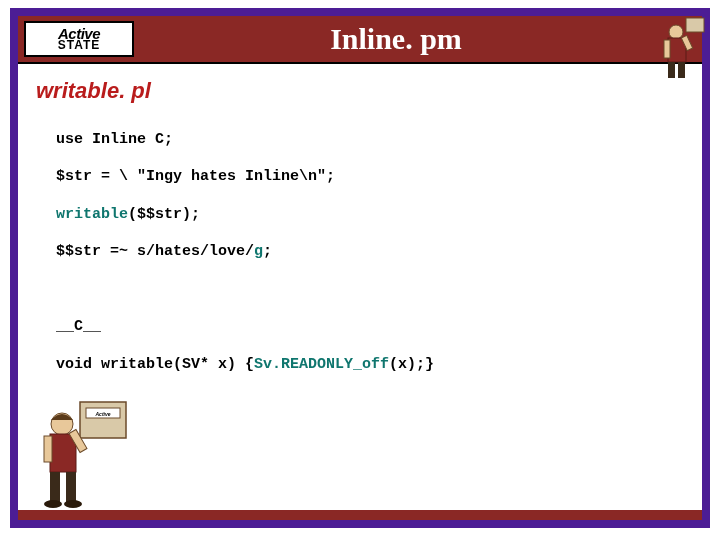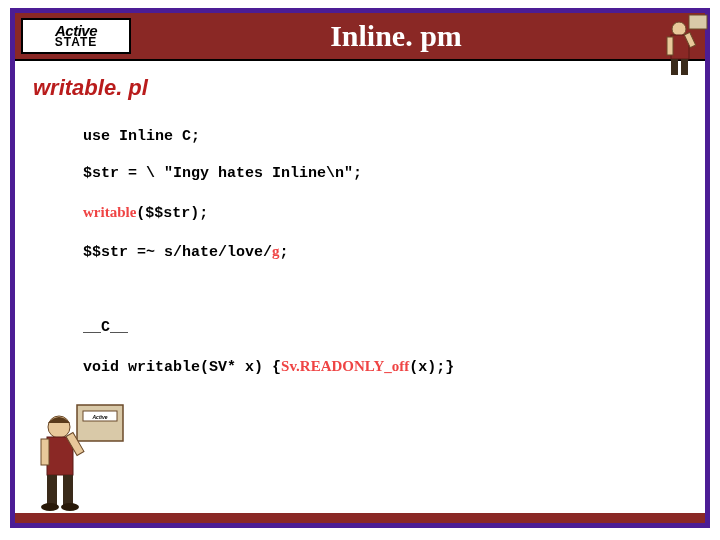--- a/index.html
+++ b/index.html
@@ -8,21 +8,21 @@
     height: 540px;
     background: #fff;
     font-family: Georgia, 'Times New Roman', serif;
     position: relative;
     overflow: hidden;
   }
   .slide {
     width: 700px;
     height: 520px;
     margin: 8px auto;
-    border: 5px solid #4c1d95;
+    border: 8px solid #4c1d95;
     position: relative;
     background: #fff;
   }
   .header {
     height: 48px;
     background: #8a2825;
     border-bottom: 2px solid #000;
     display: flex;
     align-items: center;
     position: relative;
@@ -77,27 +77,26 @@
     font-style: italic;
     font-size: 22px;
     color: #b91c1c;
     padding: 14px 0 8px 18px;
   }
   .code-block {
     font-family: 'Courier New', monospace;
     font-weight: bold;
     font-size: 15px;
     line-height: 1.25;
-    padding-left: 60px;
+    padding-left: 38px;
     color: #000;
     white-space: pre;
-    margin-left: 8px;
   }
   .code-line { display: block; }
-  .hl { color: #ef4444; font-family: Liberation Serif, serif; }
+  .hl { color: #0f766e; }
   .footer {
     position: absolute;
     bottom: 0;
     left: 0;
     right: 0;
     height: 10px;
     background: #8a2825;
   }
   .footer-url {
     position: absolute;
@@ -139,21 +138,21 @@
       <rect x="24" y="50" width="7" height="16" fill="#3a2a1a"></rect>
     </svg>
   </div>
 
   <div class="subtitle">writable. pl</div>
 
   <div class="code-block">
 <span class="code-line">use Inline C;</span>
 <span class="code-line">$str = \ "Ingy hates Inline\n";</span>
 <span class="code-line"><span class="hl">writable</span><span>($$str);</span></span>
-<span class="code-line"><span>$$str =~ s/hate/love/</span><span class="hl">g</span><span>;</span></span>
+<span class="code-line"><span>$$str =~ s/hates/love/</span><span class="hl">g</span><span>;</span></span>
 <span class="code-line"> </span>
 <span class="code-line">__C__</span>
 <span class="code-line"><span>void writable(SV* x) {</span><span class="hl">Sv.READONLY_off</span><span>(x);}</span></span>
   </div>
 
   <svg class="mascot-bottom" viewBox="0 0 95 110">
     <rect x="44" y="2" width="46" height="36" fill="#d9c9a8" stroke="#6b4a2a" stroke-width="1.5"></rect>
     <rect x="50" y="8" width="34" height="10" fill="#fff" stroke="#6b4a2a"></rect>
     <text x="67" y="16" font-size="5" font-family="Arial" font-weight="bold" font-style="italic" text-anchor="middle" fill="#000">Active</text>
     <circle cx="26" cy="24" r="11" fill="#e8c89a" stroke="#6b4a2a"></circle>

